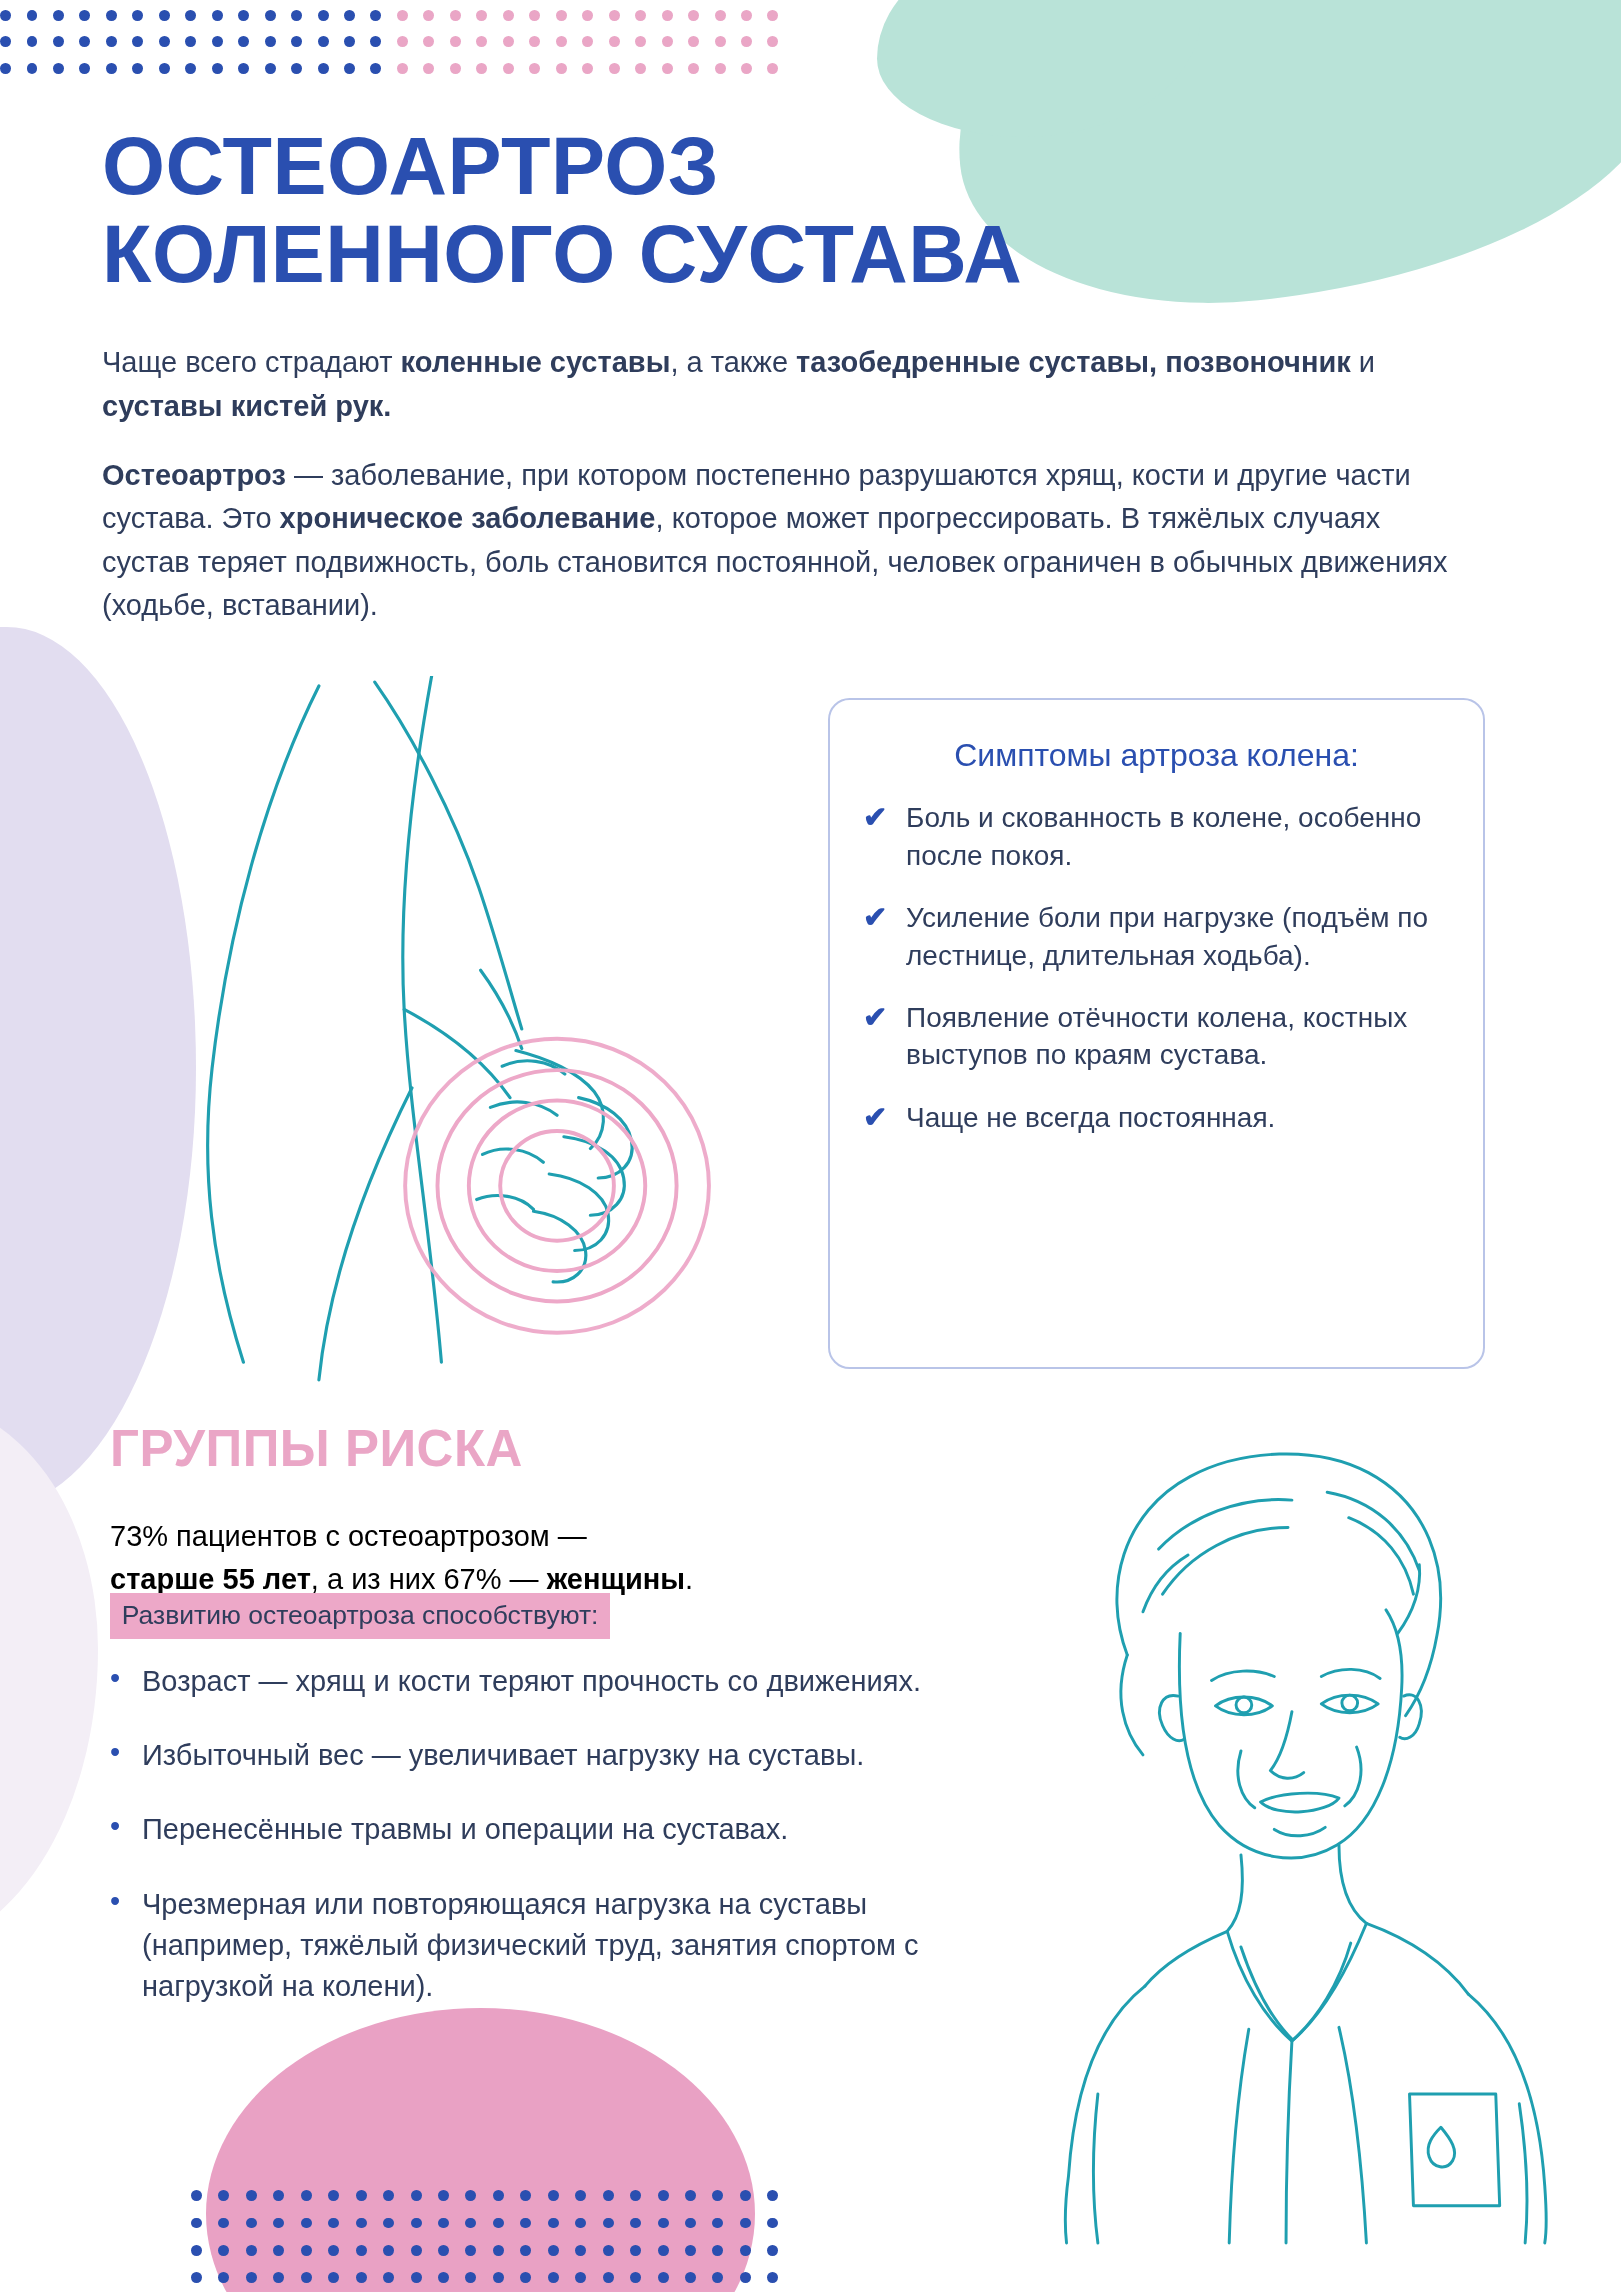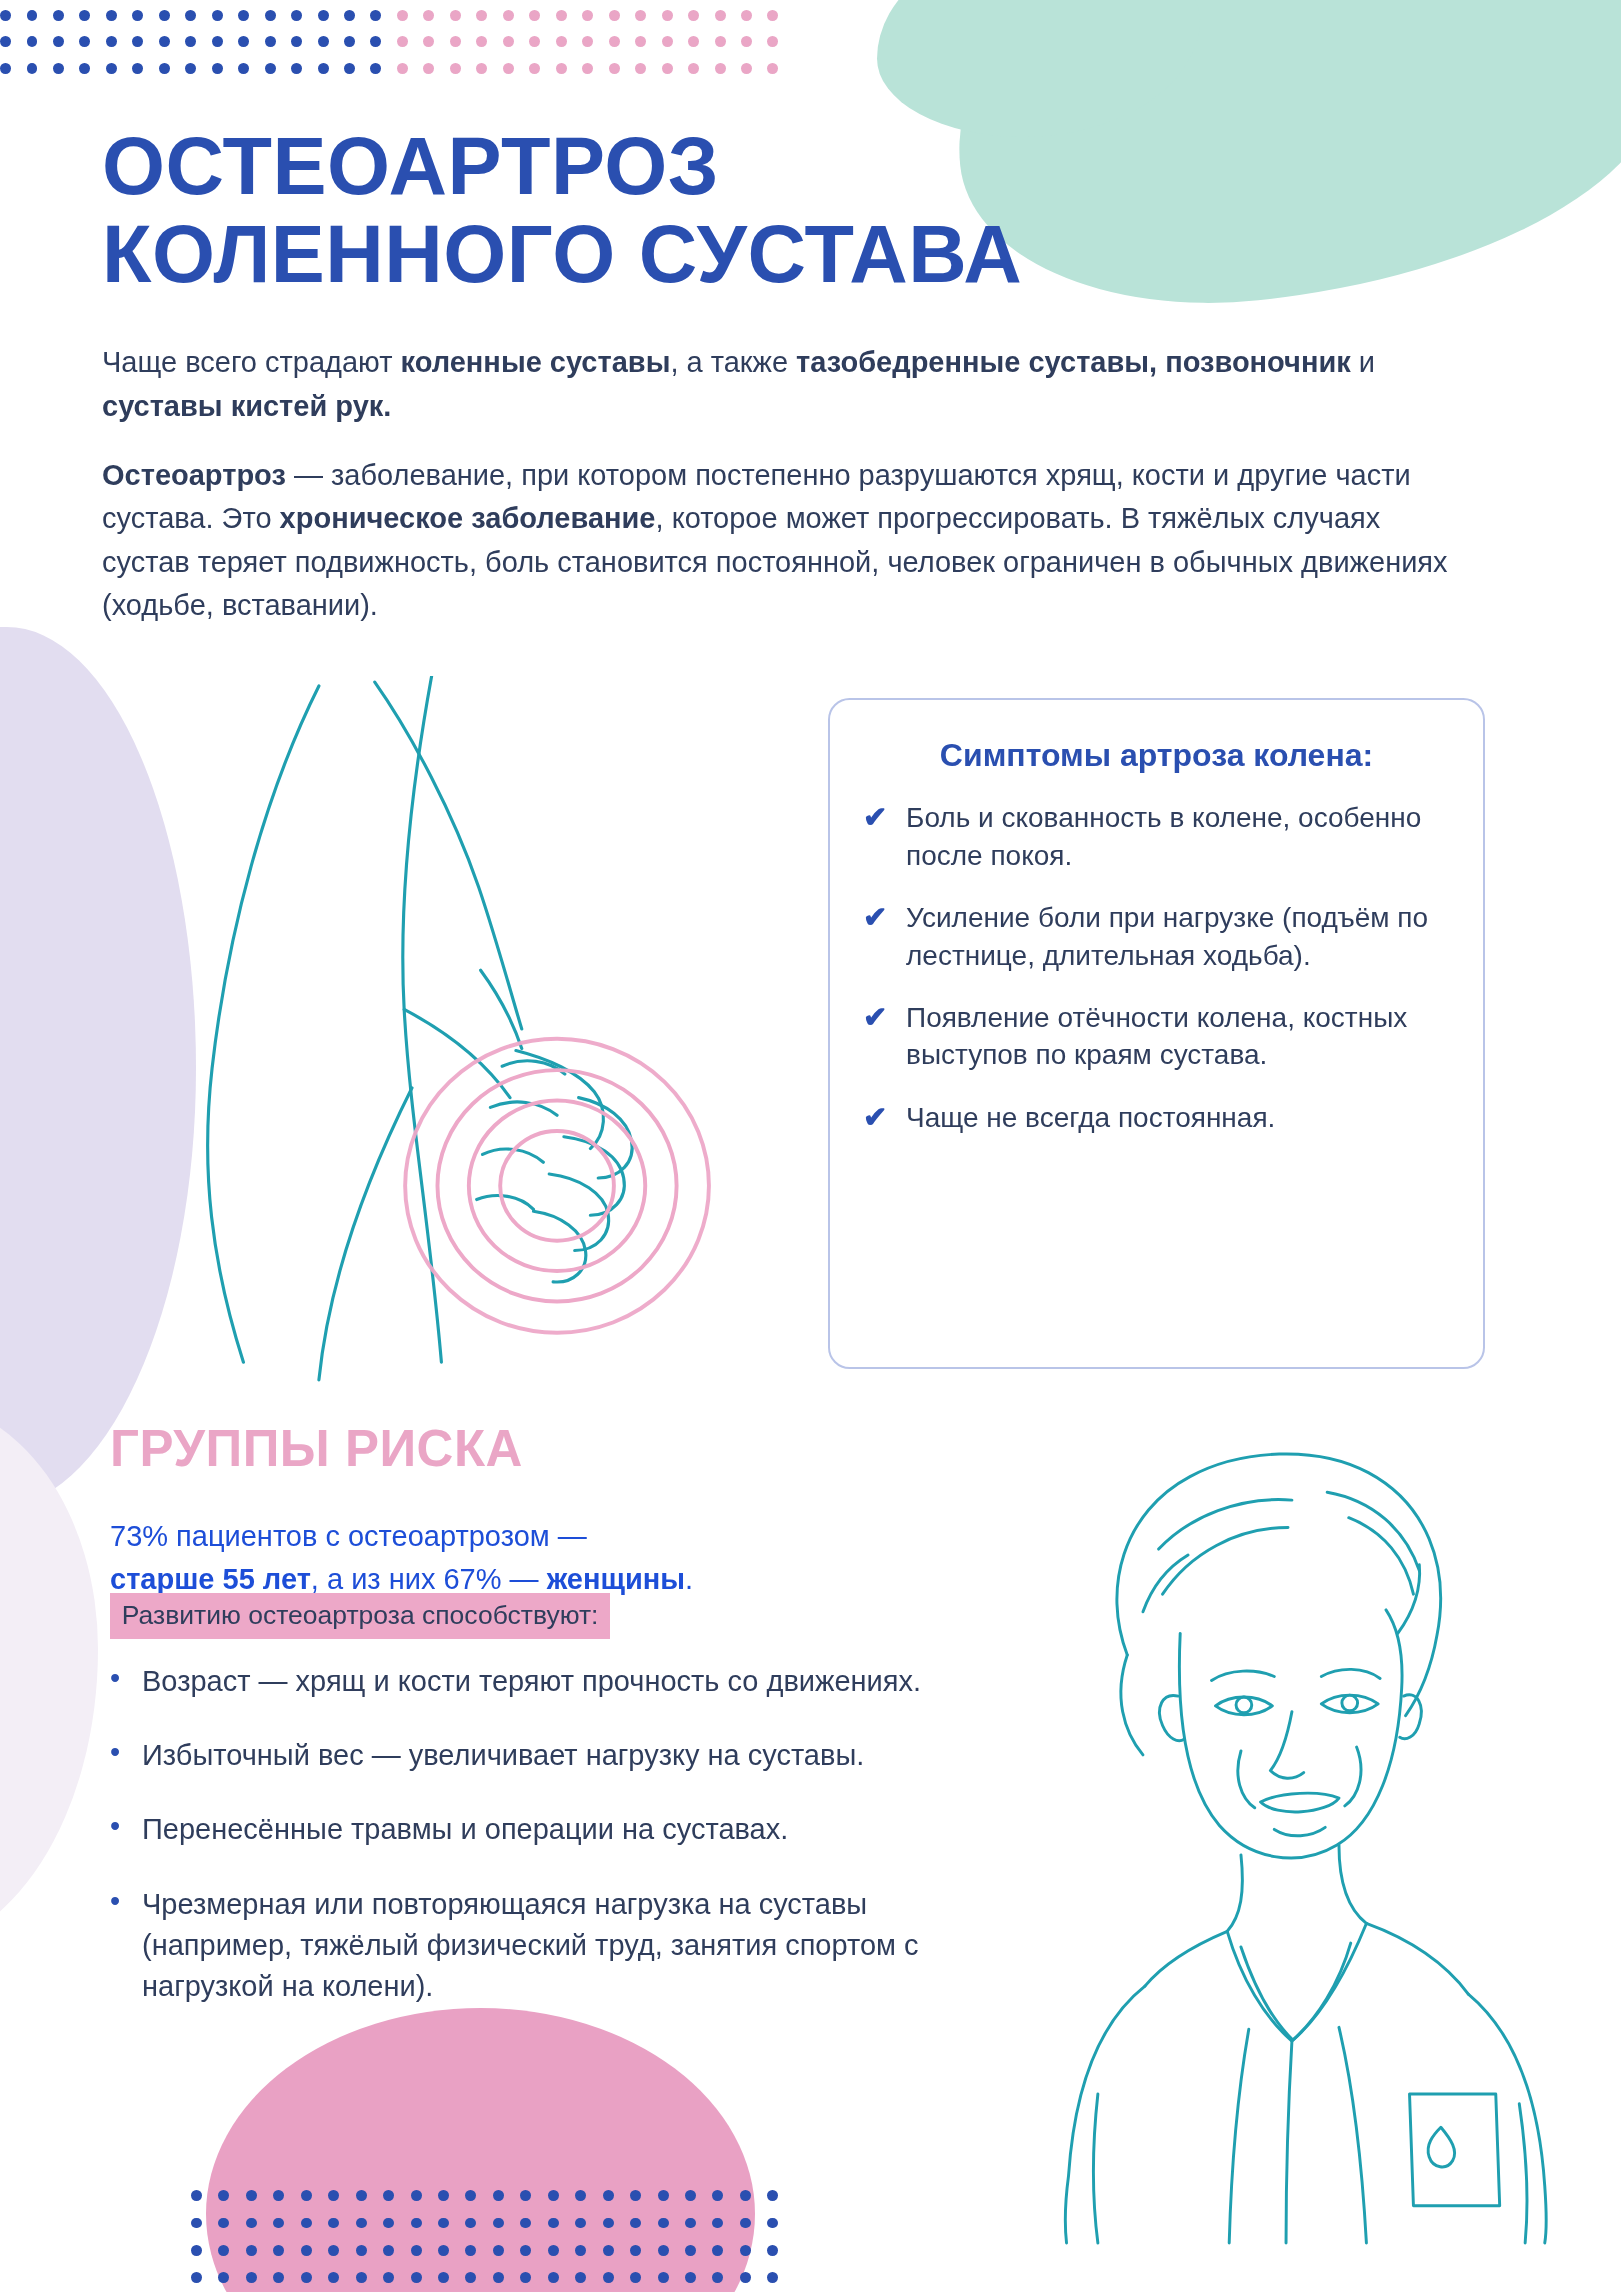--- a/index.html
+++ b/index.html
@@ -96,21 +96,21 @@
     height: 671px;
     border: 2px solid #b9c4e8;
     border-radius: 21.6px;
     box-sizing: border-box;
     background: rgba(255,255,255,0.78);
     padding: 29px 33px 0 33px;
   }
   #symptoms-card h2 {
     margin: 7.8px 0 25.5px 0;
     font-size: 32px;
-    font-weight: 700;
+    font-weight: 400;
     color: #2a4fb0;
     text-align: center;
   }
   .sym-item {
     display: flex;
     align-items: flex-start;
     margin-bottom: 25.5px;
   }
   .sym-check {
     color: #2a4fb0;
@@ -145,21 +145,21 @@
     color: #eaa6c6;
     letter-spacing: 0.5px;
   }
   #risk-stat {
     position: absolute;
     top: 1470px;
     left: 110px;
     width: 725px;
     font-size: 29px;
     line-height: 1.48;
-    color: #1d4ed8;
+    color: #000000;
     margin-top: 45px;
   }
   #risk-stat b { font-weight: 700; }
 
   #risk-banner {
     position: absolute;
     top: 1593px;
     left: 110px;
     background: #eda8c8;
     color: #2f3d5c;

